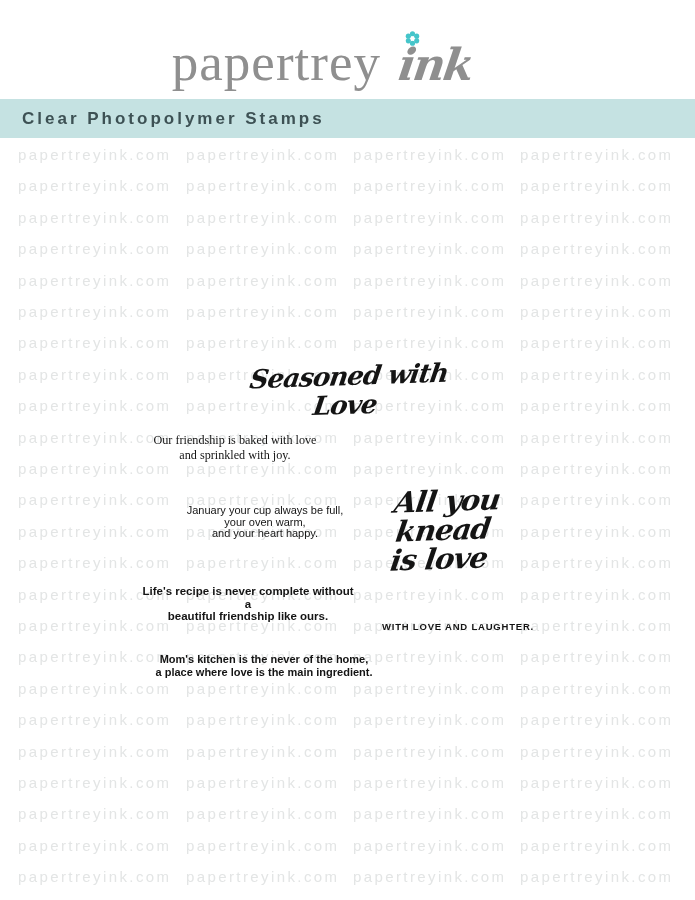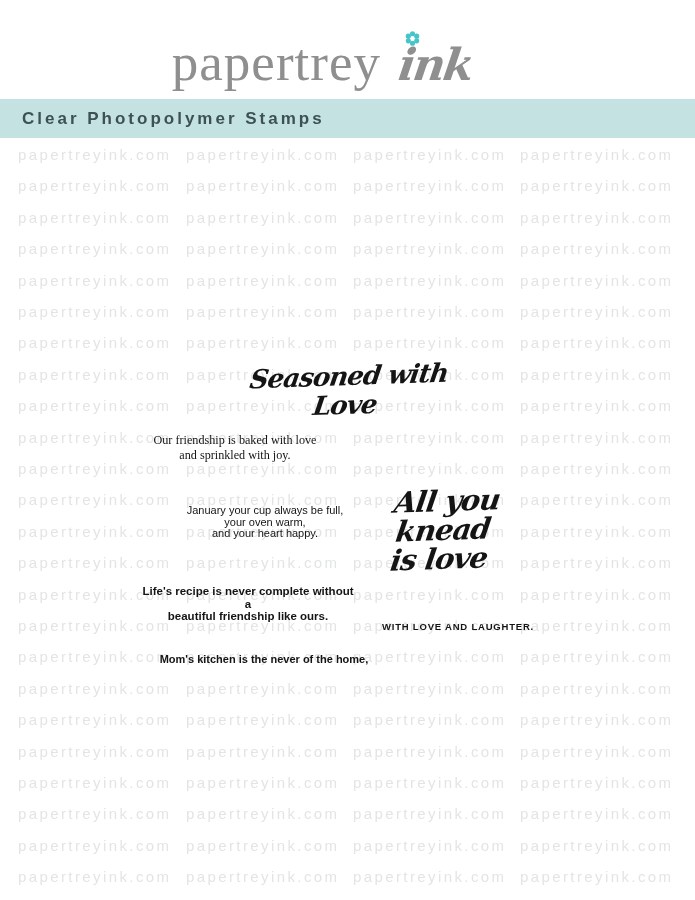--- a/index.html
+++ b/index.html
@@ -232,16 +232,17 @@
       <div>Life's recipe is never complete without a</div>
       <div>beautiful friendship like ours.</div>
     </div>
 
     <div class="stamp stamp-special">
       <div>WITH LOVE AND LAUGHTER.</div>
     </div>
 
     <div class="stamp stamp-kitchen">
       <div>Mom's kitchen is the never of the home,</div>
+      <div>a place where love is the main ingredient.</div>
     </div>
 
   </main>
 </div>
 
 </body></html>

